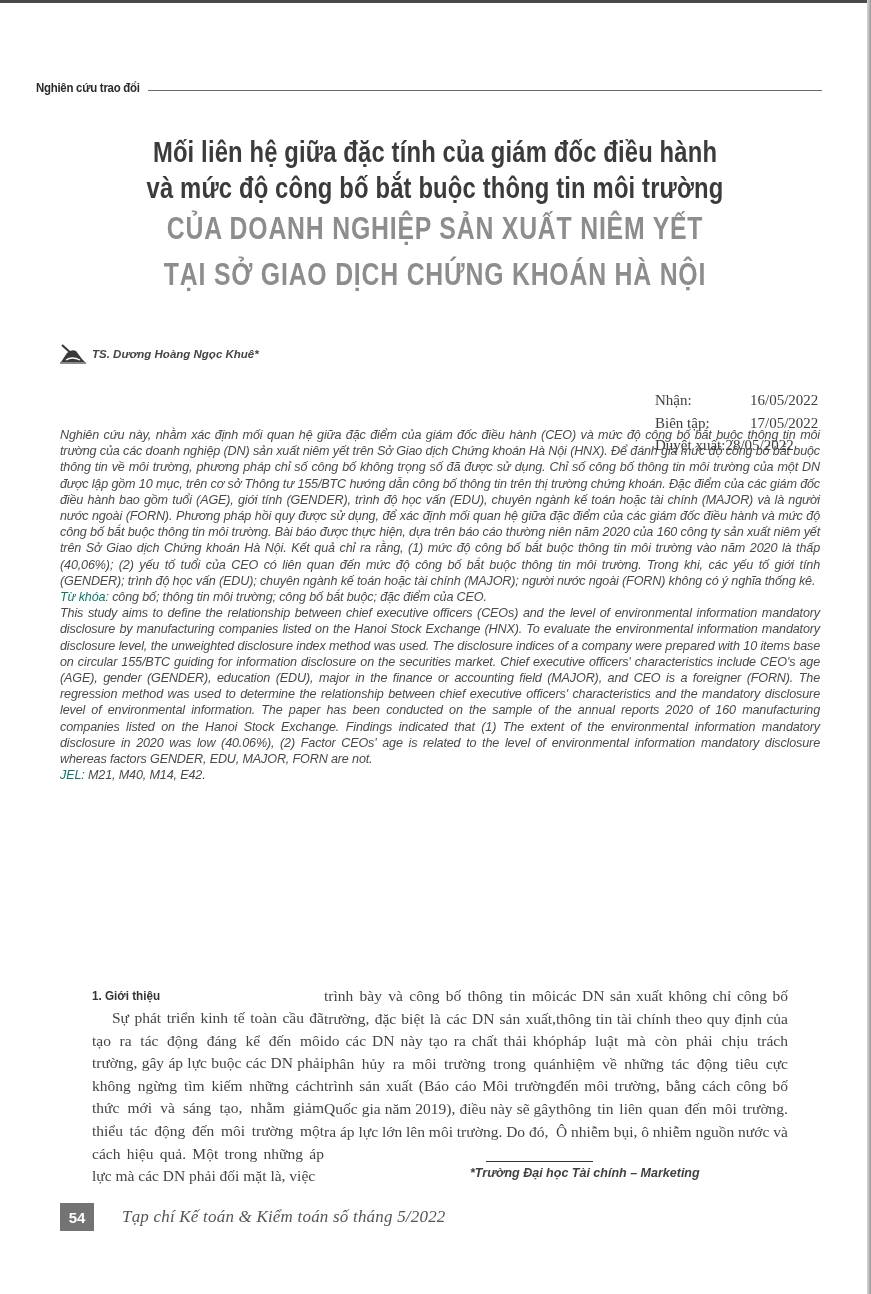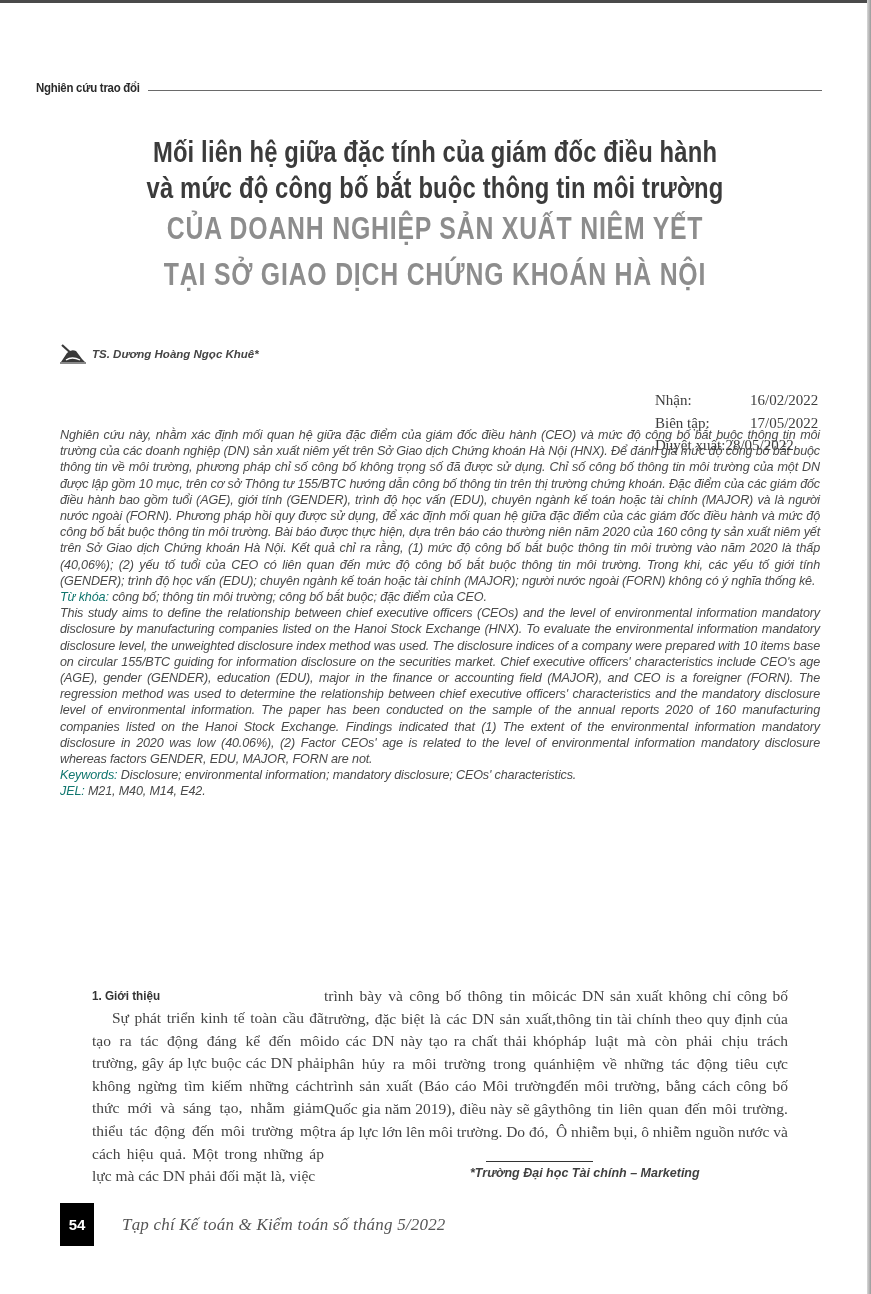--- a/index.html
+++ b/index.html
@@ -33,21 +33,21 @@
 
   .columns { position: absolute; left: 60px; top: 985px; width: 760px; display: flex; justify-content: center; }
   .col { width: 232px; font-family: "Liberation Serif", serif; font-size: 15.5px; line-height: 22.6px; color: #444; text-align: justify; }
   .col-heading { font-family: "Liberation Sans", sans-serif; font-weight: bold; font-size: 13px; line-height: 22px; color: #333; transform: scaleX(0.9); transform-origin: left; }
   .col .indent { text-indent: 20px; }
 
   .affiliation-rule { position: absolute; left: 486px; top: 1161px; width: 107px; height: 1px; background: #333; }
   .affiliation { position: absolute; left: 470px; top: 1166px; font-family: "Liberation Sans", sans-serif; font-style: italic; font-weight: bold; font-size: 12.5px; color: #404040; white-space: nowrap; }
 
   .footer { position: absolute; left: 60px; top: 1203px; display: flex; align-items: center; }
-  .page-number { width: 34px; height: 43px; background: #000000; color: #fff; font-family: "Liberation Sans", sans-serif; font-weight: bold; font-size: 15px; display: flex; align-items: center; justify-content: center; }
+  .page-number { width: 34px; height: 28px; background: #737373; color: #fff; font-family: "Liberation Sans", sans-serif; font-weight: bold; font-size: 15px; display: flex; align-items: center; justify-content: center; }
   .journal-name { margin-left: 28px; font-family: "Liberation Serif", serif; font-style: italic; font-size: 17px; color: #555; letter-spacing: 0.2px; }
 </style>
 </head>
 <body>
 
 <div class="page-edge-top"></div>
 <div class="page-edge-right"></div>
 
 <div class="section-header">
   <span class="section-label">Nghiên cứu trao đổi</span>
@@ -67,37 +67,36 @@
     <path d="M8 16 Q14 12 22 16" stroke="#fff" stroke-width="1.3" fill="none"></path>
     <line x1="4" y1="1" x2="15" y2="11" stroke="#3a3a3a" stroke-width="2.2"></line>
     <path d="M2 19 L28 19" stroke="#3a3a3a" stroke-width="1.2"></path>
   </svg>
   <span class="author-name">TS. Dương Hoàng Ngọc Khuê*</span>
 </div>
 
 <div class="dates">
   <div class="date-row">
     <span class="date-label w">Nhận:</span>
-    <span class="date-value">16/02/2022</span>
+    <span class="date-value">16/05/2022</span>
   </div>
   <div class="date-row">
     <span class="date-label w">Biên tập:</span>
     <span class="date-value">17/05/2022</span>
   </div>
   <div class="date-row">
     <span class="date-label">Duyệt xuất:</span>
     <span class="date-value">28/05/2022</span>
   </div>
 </div>
 
 <div class="abstract">
   <p>Nghiên cứu này, nhằm xác định mối quan hệ giữa đặc điểm của giám đốc điều hành (CEO) và mức độ công bố bắt buộc thông tin môi trường của các doanh nghiệp (DN) sản xuất niêm yết trên Sở Giao dịch Chứng khoán Hà Nội (HNX). Để đánh giá mức độ công bố bắt buộc thông tin về môi trường, phương pháp chỉ số công bố không trọng số đã được sử dụng. Chỉ số công bố thông tin môi trường của một DN được lập gồm 10 mục, trên cơ sở Thông tư 155/BTC hướng dẫn công bố thông tin trên thị trường chứng khoán. Đặc điểm của các giám đốc điều hành bao gồm tuổi (AGE), giới tính (GENDER), trình độ học vấn (EDU), chuyên ngành kế toán hoặc tài chính (MAJOR) và là người nước ngoài (FORN). Phương pháp hồi quy được sử dụng, để xác định mối quan hệ giữa đặc điểm của các giám đốc điều hành và mức độ công bố bắt buộc thông tin môi trường. Bài báo được thực hiện, dựa trên báo cáo thường niên năm 2020 của 160 công ty sản xuất niêm yết trên Sở Giao dịch Chứng khoán Hà Nội. Kết quả chỉ ra rằng, (1) mức độ công bố bắt buộc thông tin môi trường vào năm 2020 là thấp (40,06%); (2) yếu tố tuổi của CEO có liên quan đến mức độ công bố bắt buộc thông tin môi trường. Trong khi, các yếu tố giới tính (GENDER); trình độ học vấn (EDU); chuyên ngành kế toán hoặc tài chính (MAJOR); người nước ngoài (FORN) không có ý nghĩa thống kê.</p>
   <p><span class="kw-label">Từ khóa:</span><span> công bố; thông tin môi trường; công bố bắt buộc; đặc điểm của CEO.</span></p>
   <p>This study aims to define the relationship between chief executive officers (CEOs) and the level of environmental information mandatory disclosure by manufacturing companies listed on the Hanoi Stock Exchange (HNX). To evaluate the environmental information mandatory disclosure level, the unweighted disclosure index method was used. The disclosure indices of a company were prepared with 10 items base on circular 155/BTC guiding for information disclosure on the securities market. Chief executive officers' characteristics include CEO's age (AGE), gender (GENDER), education (EDU), major in the finance or accounting field (MAJOR), and CEO is a foreigner (FORN).  The regression method was used to determine the relationship between chief executive officers' characteristics and the mandatory disclosure level of environmental information. The paper has been conducted on the sample of the annual reports 2020 of 160 manufacturing companies listed on the Hanoi Stock Exchange. Findings indicated that (1) The extent of the environmental information mandatory disclosure in 2020 was low (40.06%), (2) Factor CEOs' age is related to the level of environmental information mandatory disclosure whereas factors GENDER, EDU, MAJOR, FORN are not.</p>
-  <p><span class="kw-label">Keywords:</span><span> Disclosure; environmental information; mandatory disclosure; CEOs' characteristics.</span></p>
   <p><span class="kw-label">JEL:</span><span> M21, M40, M14, E42.</span></p>
 </div>
 
 <div class="columns">
   <div class="col">
     <div class="col-heading">1. Giới thiệu</div>
     <p class="indent">Sự phát triển kinh tế toàn cầu đã tạo ra tác động đáng kể đến môi trường, gây áp lực buộc các DN phải không ngừng tìm kiếm những cách thức mới và sáng tạo, nhằm giảm thiểu tác động đến môi trường một cách hiệu quả. Một trong những áp lực mà các DN phải đối mặt là, việc</p>
   </div>
   <div class="col">
     <p>trình bày và công bố thông tin môi trường, đặc biệt là các DN sản xuất, do các DN này tạo ra chất thải khó phân hủy ra môi trường trong quá trình sản xuất (Báo cáo Môi trường Quốc gia năm 2019), điều này sẽ gây ra áp lực lớn lên môi trường. Do đó,</p>

